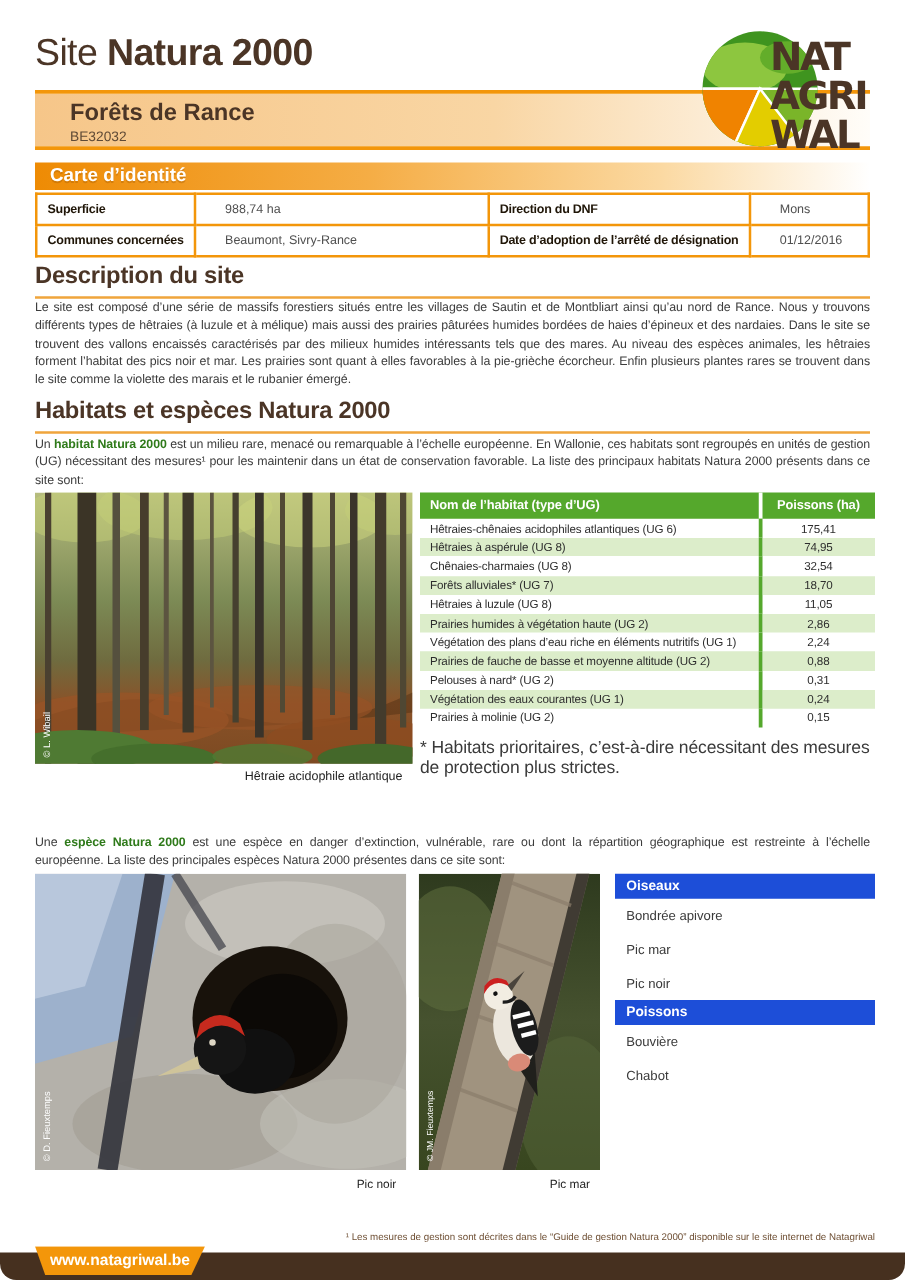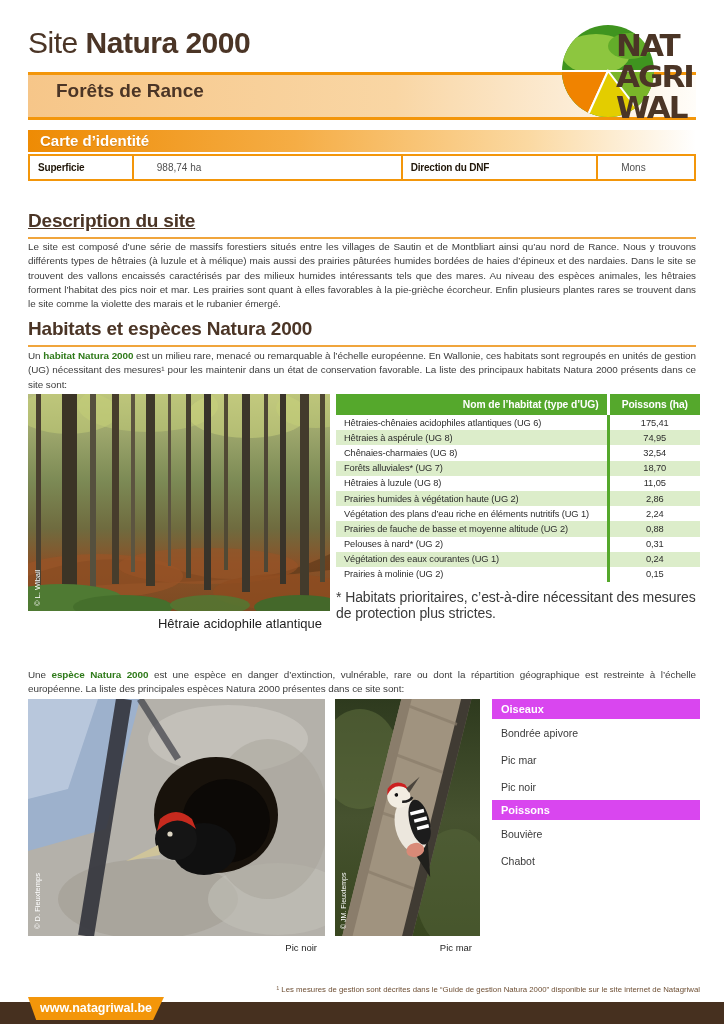--- a/index.html
+++ b/index.html
@@ -1,18 +1,18 @@
 <!DOCTYPE html>
 <html><head>
 <meta charset="utf-8">
 <style>
   * { box-sizing: border-box; margin: 0; padding: 0; }
   html, body { width: 724px; background: #fff; }
   body { font-family: "Liberation Sans", sans-serif; }
-  .page { position: relative; width: 724px; height: 1024px; background: #fff; overflow: hidden; }
+  .page { position: relative; width: 724px; height: 1024px; background: #fff; overflow: hidden; border-radius: 13px; }
 
   
   .title { position: absolute; top: 26px; left: 28px; font-size: 30px; color: #4b3526; letter-spacing: -0.5px; }
   .title .prefix { font-weight: 400; }
   .title .main { font-weight: 700; }
 
   .banner { position: absolute; top: 72px; left: 28px; width: 668px; height: 48px;
             border-top: 3px solid #f3960a; border-bottom: 3px solid #f3960a;
             background: linear-gradient(90deg, #f6c689 0%, #f9d6a4 55%, #fdf2e2 88%, #fffdf9 100%);
             padding: 5px 0 0 28px; }
@@ -27,54 +27,54 @@
                  color: #fff; font-weight: 700; font-size: 15px; line-height: 21px; padding-left: 12px;
                  text-shadow: 0 1px 0 rgba(160,90,0,.35); }
   .id-table { position: absolute; top: 154px; left: 28px; width: 668px; border-collapse: collapse; font-size: 10px; }
   .id-table td { border: 2px solid #f3960a; padding: 6px 8px; background: #fff; }
   .id-table td.lbl { font-weight: 700; color: #201608; letter-spacing: -0.2px; white-space: nowrap; }
   .id-table td.val { color: #4f4f4f; padding-left: 23px; }
 
   
   .sec-head { position: absolute; left: 28px; width: 668px; font-size: 19px; font-weight: 700;
               color: #4b3526; border-bottom: 2px solid #f0a53c; padding-bottom: 5px; letter-spacing: -0.2px; }
-  .sec-head.desc { top: 210px; text-decoration: underline; }
+  .sec-head.desc { top: 210px; }
   .sec-head.hab { top: 318px; }
   .body-text { position: absolute; left: 28px; width: 668px; font-size: 9.9px; line-height: 1.44;
                color: #3c3c3c; text-align: justify; letter-spacing: -0.05px; }
   .body-text.desc { top: 240px; }
   .body-text.hab-intro { top: 349px; }
   .body-text.sp-intro { top: 648px; margin-top: 20px; }
   .term { font-weight: 700; color: #2f7a1a; }
 
   
   .habitat-row { position: absolute; top: 394px; left: 28px; width: 672px; display: flex; }
   .forest-col { width: 302px; }
   .photo-frame { position: relative; font-size: 0; }
-  .photo-caption { font-size: 13px; color: #1e1e1e; margin-top: 5px; text-align: right; padding-right: 8px; }
+  .photo-caption { font-size: 10px; color: #1e1e1e; margin-top: 5px; text-align: right; padding-right: 8px; }
 
   .hab-table-col { width: 364px; margin-left: 6px; }
   .hab-table { width: 100%; border-collapse: collapse; }
   .hab-table th { background: #55a82c; color: #fff; font-size: 10.3px; font-weight: 700;
-                  text-align: right; padding: 5px 8px; letter-spacing: -0.1px; }
+                  text-align: left; padding: 5px 8px; letter-spacing: -0.1px; }
   .hab-table th.name { border-right: 3px solid #fff; width: 272px; }
   .hab-table th.surf { text-align: center; }
   .hab-table td { font-size: 9.3px; color: #2d2d2d; padding: 2.6px 8px; letter-spacing: -0.1px; white-space: nowrap; overflow: hidden; }
   .hab-table td.name { border-right: 3px solid #55a82c; }
   .hab-table td.surf { text-align: center; }
   .hab-table tbody tr:nth-child(even) { background: #dcedca; }
   .tbl-footnote { font-size: 14px; color: #3a3a3a; margin-top: 7px; letter-spacing: -0.1px; }
 
   
   .species-row { position: absolute; top: 699px; left: 28px; width: 672px; display: flex; }
   .sp-photo1 { width: 297px; }
   .sp-photo2 { width: 145px; margin-left: 10px; }
   .sp-caption { font-size: 9.5px; color: #1e1e1e; margin-top: 6px; text-align: right; padding-right: 8px; }
   .species-panel { width: 208px; margin-left: 12px; }
-  .group-bar { background: #d946ef; color: #fff; font-weight: 700; font-size: 11px; padding: 4px 9px; }
+  .group-bar { background: #1d4ed8; color: #fff; font-weight: 700; font-size: 11px; padding: 4px 9px; }
   .group-item { font-size: 10.5px; color: #3a3a3a; padding: 8px 9px 7px; }
 
   
   .bottom-footnote { position: absolute; top: 985px; right: 24px; font-size: 7.8px; color: #6e4f34; }
   .footer-bar { position: absolute; top: 1002px; left: 0; width: 724px; height: 22px; background: #46301f; }
   .website-tab { position: absolute; top: 997px; left: 28px; width: 136px; height: 23px; background: #f3960a;
                  clip-path: polygon(0 0, 100% 0, 92% 100%, 6% 100%);
                  color: #fff; font-weight: 700; font-size: 12.5px; line-height: 23px; text-align: center; }
 </style>
 </head>
@@ -83,20 +83,21 @@
 <div class="page">
 
   <h1 class="title">
     <span class="prefix">Site</span>
     <span> </span>
     <span class="main">Natura 2000</span>
   </h1>
 
   <div class="banner">
     <div class="site-name">Forêts de Rance</div>
+    <div class="site-code">BE32032</div>
   </div>
 
   <div class="logo">
     <svg width="158" height="104" viewBox="0 0 158 104">
       <defs>
           <clipPath id="cir">
             <circle cx="50" cy="51" r="46"></circle>
           </clipPath>
         </defs>
       <g clip-path="url(#cir)">
@@ -115,20 +116,26 @@
   </div>
 
   <div class="section-bar">Carte d’identité</div>
   <table class="id-table">
     <tbody>
       <tr>
         <td class="lbl" style="width:104px">Superficie</td>
         <td class="val" style="width:270px">988,74 ha</td>
         <td class="lbl" style="width:196px">Direction du DNF</td>
         <td class="val" style="width:98px">Mons</td>
+      </tr>
+      <tr>
+        <td class="lbl">Communes concernées</td>
+        <td class="val">Beaumont, Sivry-Rance</td>
+        <td class="lbl">Date d’adoption de l’arrêté de désignation</td>
+        <td class="val">01/12/2016</td>
       </tr>
     </tbody>
   </table>
 
   <h2 class="sec-head desc">Description du site</h2>
   <p class="body-text desc">Le site est composé d’une série de massifs forestiers situés entre les villages de Sautin et de Montbliart ainsi qu’au nord de Rance. Nous y trouvons différents types de hêtraies (à luzule et à mélique) mais aussi des prairies pâturées humides bordées de haies d’épineux et des nardaies. Dans le site se trouvent des vallons encaissés caractérisés par des milieux humides intéressants tels que des mares. Au niveau des espèces animales, les hêtraies forment l’habitat des pics noir et mar. Les prairies sont quant à elles favorables à la pie-grièche écorcheur. Enfin plusieurs plantes rares se trouvent dans le site comme la violette des marais et le rubanier émergé.</p>
 
   <h2 class="sec-head hab">Habitats et espèces Natura 2000</h2>
   <p class="body-text hab-intro"><span>Un </span><span class="term">habitat Natura 2000</span><span> est un milieu rare, menacé ou remarquable à l’échelle européenne. En Wallonie, ces habitats sont regroupés en unités de gestion (UG) nécessitant des mesures¹ pour les maintenir dans un état de conservation favorable. La liste des principaux habitats Natura 2000 présents dans ce site sont:</span></p>
 

